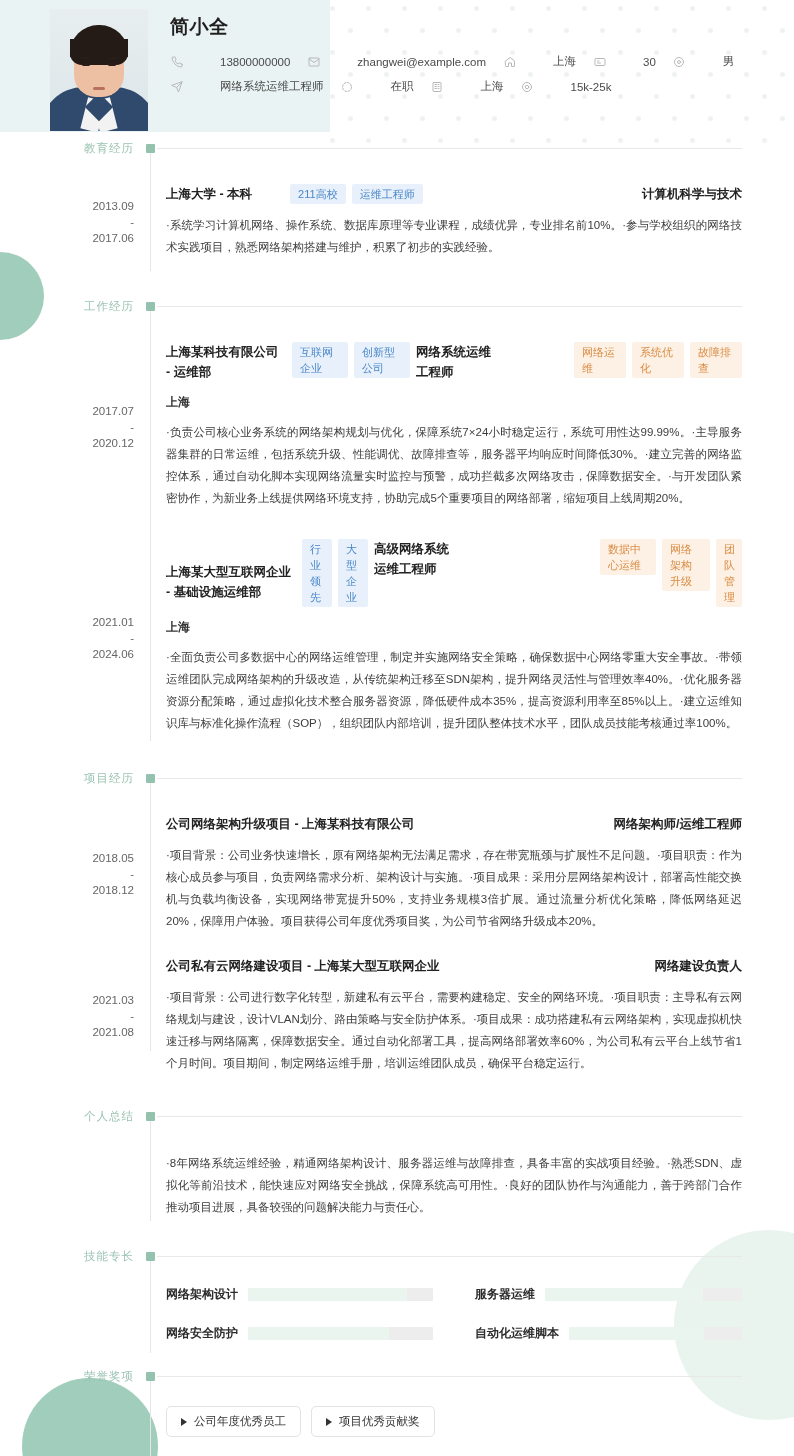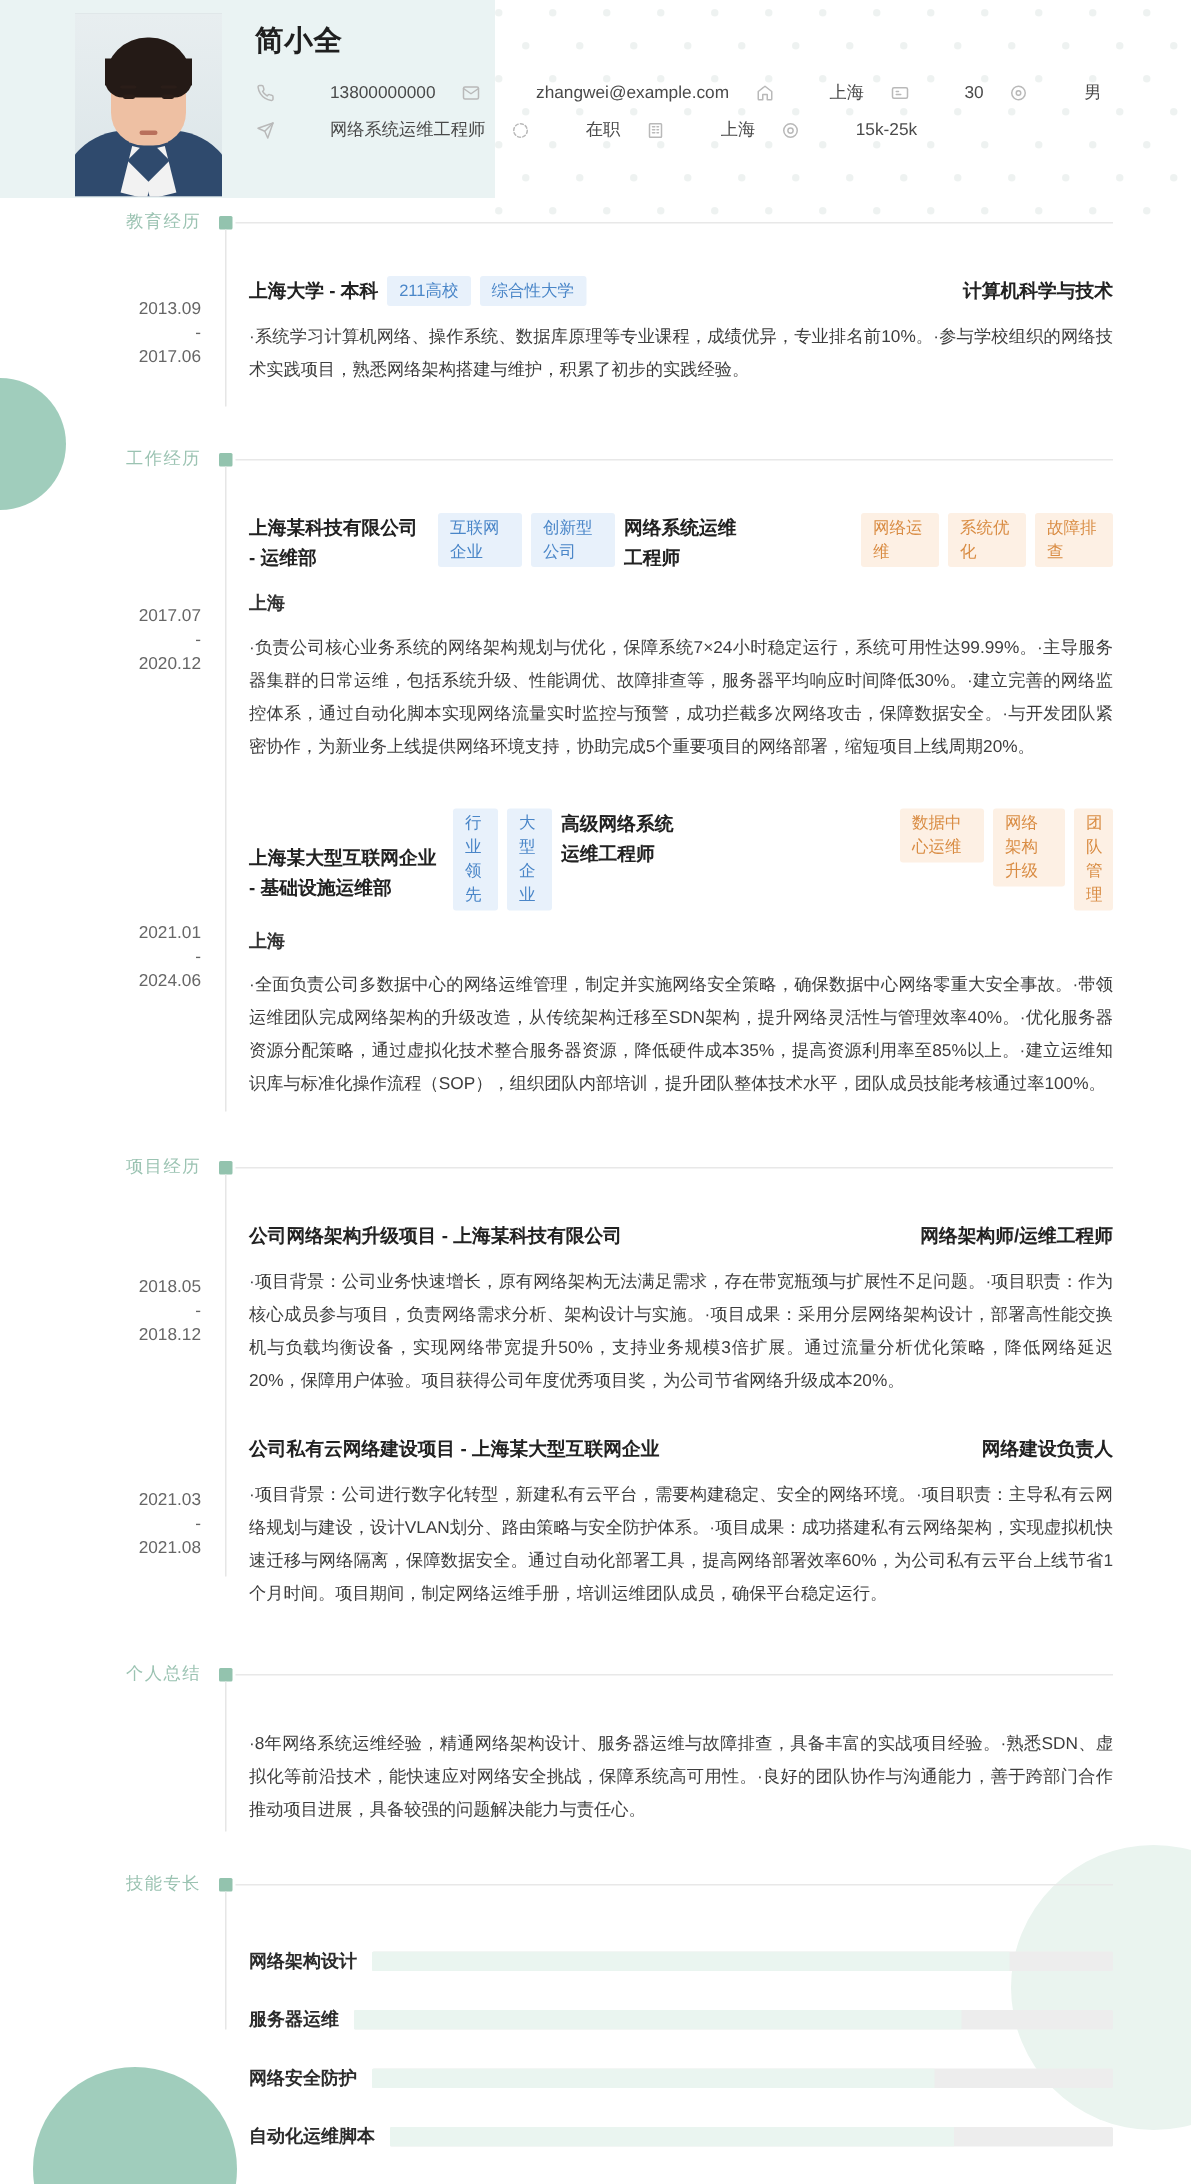--- a/index.html
+++ b/index.html
@@ -267,24 +267,24 @@
     font-size: 11.5px;
     line-height: 22px;
     color: #3d3d3d;
     margin-top: 10px;
     text-align: justify;
   }
 
   
   .skills-grid {
     display: grid;
-    grid-template-columns: 1fr;
+    grid-template-columns: 1fr 1fr;
     column-gap: 42px;
     row-gap: 22px;
-    margin-top: 29px;
+    margin-top: 16px;
   }
   .skill {
     display: flex;
     align-items: center;
     gap: 10px;
   }
   .skill-name {
     font-size: 12px;
     font-weight: bold;
     color: #2b2b2b;
@@ -558,22 +558,22 @@
       <div class="timeline" style="top:13px;height:118px;"></div>
 
       <div class="entry" style="margin-top:22px;">
         <div class="entry-date">2013.09
 -
 2017.06</div>
         <div class="entry-body">
           <div class="row-title">
             <div class="title-left">
               <span class="title-main">上海大学 - 本科</span>
-              <span class="tag tag-blue" style="max-width:none;">211高校</span>
-              <span class="tag tag-blue" style="max-width:none;">综合性大学</span>
+              <span class="tag tag-blue" style="max-width:none;margin-left:32px;">211高校</span>
+              <span class="tag tag-blue" style="max-width:none;">运维工程师</span>
             </div>
             <div class="title-right">计算机科学与技术</div>
           </div>
           <div class="desc">·系统学习计算机网络、操作系统、数据库原理等专业课程，成绩优异，专业排名前10%。·参与学校组织的网络技术实践项目，熟悉网络架构搭建与维护，积累了初步的实践经验。</div>
         </div>
       </div>
     </div>
 
     <div class="section" style="margin-top:34px;">
       <div class="sec-head">

